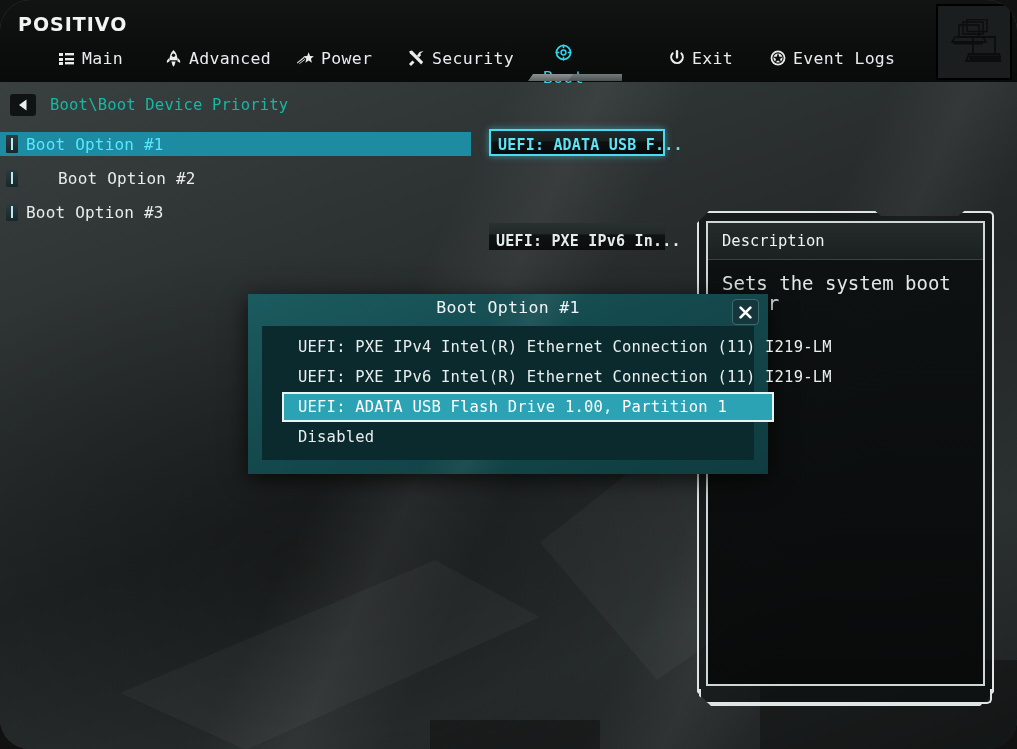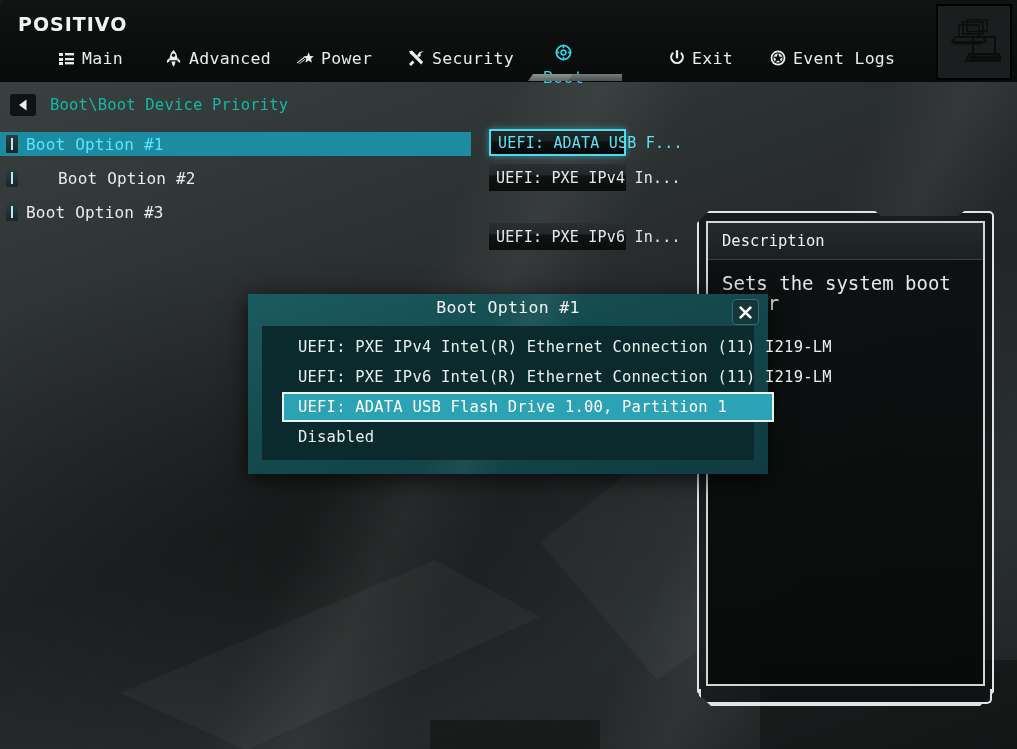--- a/index.html
+++ b/index.html
@@ -10,20 +10,21 @@
   body {
     font-family: "DejaVu Sans Mono", monospace;
   }
   #screen {
     position: relative;
     width: 1017px;
     height: 749px;
     overflow: hidden;
     background: #2c3030;
     user-select: none;
+    border-radius: 30px;
   }
 
   
   .bg-base {
     position: absolute;
     inset: 0;
     background:
       linear-gradient(115deg, rgba(255,255,255,0.055) 0px, rgba(255,255,255,0.055) 1px, rgba(0,0,0,0) 1px, rgba(0,0,0,0) 4px),
       linear-gradient(115deg, rgba(255,255,255,0.03) 0px, rgba(255,255,255,0.03) 2px, rgba(0,0,0,0) 2px, rgba(0,0,0,0) 9px),
       linear-gradient(115deg, rgba(0,0,0,0.30) 0px, rgba(0,0,0,0.30) 2px, rgba(0,0,0,0) 2px, rgba(0,0,0,0) 7px),
@@ -163,26 +164,27 @@
     margin-left: 8px;
     font-size: 16px;
     color: #e8ecec;
     letter-spacing: 0.2px;
   }
   .opt-row.sel .opt-label { color: #57e7ff; }
 
   .val-box {
     position: absolute;
     left: 489px;
-    width: 137px;
+    width: 176px;
     height: 27px;
     display: flex;
-    align-items: center;
+    align-items: flex-end;
     background: linear-gradient(180deg, #2a2f2f 0%, #222727 42%, #101313 43%, #0b0d0d 100%);
     box-sizing: border-box;
+    font-weight: bold;
   }
   .val-box .vtxt {
     margin-left: 7px;
     font-size: 15px;
     color: #e6eaea;
     letter-spacing: 0.2px;
     white-space: nowrap;
   }
   .val-box.sel {
     border: 2px solid #49dcf0;
@@ -451,23 +453,20 @@
     <div class="opt-label">Boot Option #2</div>
   </div>
   <div class="opt-row" style="top:200px;">
     <div class="opt-bullet"></div>
     <div class="opt-label">Boot Option #3</div>
   </div>
 
   <div class="val-box sel" style="top:129px;">
     <span class="vtxt">UEFI: ADATA USB F...</span>
   </div>
-  <div class="val-box" style="top:164px;">
-    <span class="vtxt">UEFI: PXE IPv4 In...</span>
-  </div>
   <div class="val-box" style="top:198px;margin-top:25px;">
     <span class="vtxt">UEFI: PXE IPv6 In...</span>
   </div>
 
   <div class="desc-frame">
     <div class="desc-outline"></div>
     <div class="desc-inner">
       <div class="desc-title-row">
         <div class="desc-title">Description</div>
       </div>

